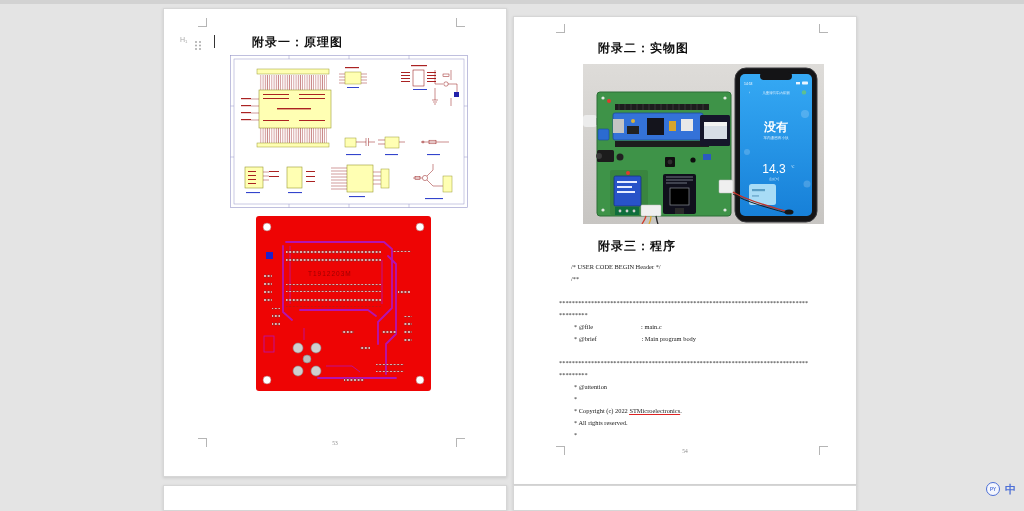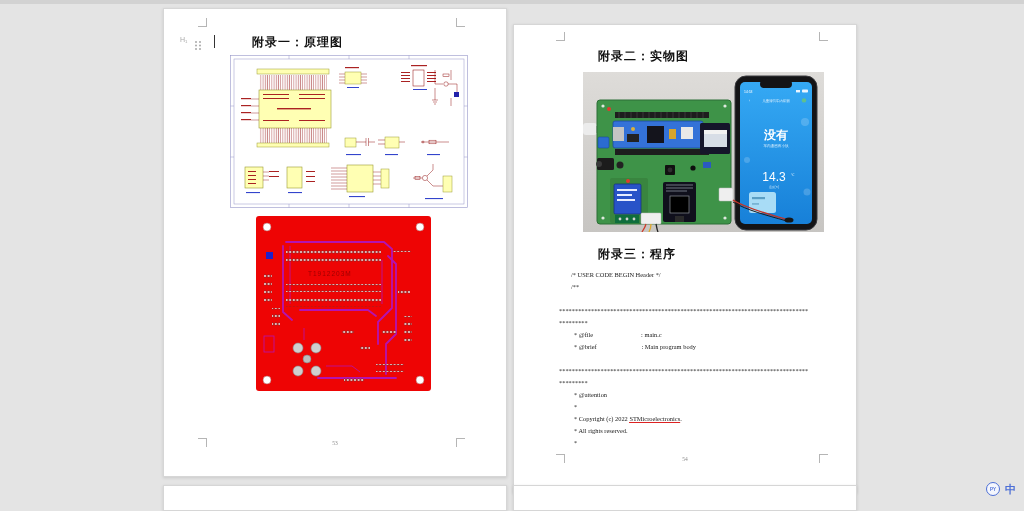--- a/index.html
+++ b/index.html
@@ -6,21 +6,21 @@
   body{
     width:1024px;height:511px;position:relative;overflow:hidden;
     background:#e4e4e4;font-family:"Liberation Sans",sans-serif;
   }
   .topstrip{position:absolute;left:0;top:0;width:1024px;height:4px;background:#d2d2d2;}
   .page{
     position:absolute;background:#ffffff;border:1px solid #d6d6d6;
     box-shadow:0 1px 3px rgba(0,0,0,.12);box-sizing:border-box;
   }
   .page-1{left:163px;top:8px;width:344px;height:469px;}
-  .page-2{left:513px;top:24px;width:344px;height:469px;}
+  .page-2{left:513px;top:16px;width:344px;height:469px;}
   .page-3{left:163px;top:485px;width:344px;height:26px;}
   .page-4{left:513px;top:485px;width:344px;height:26px;}
   .cm{position:absolute;width:8px;height:8px;}
   .cm-tl{border-right:1px solid #b5b5b5;border-bottom:1px solid #b5b5b5;}
   .cm-tr{border-left:1px solid #b5b5b5;border-bottom:1px solid #b5b5b5;}
   .cm-bl{border-right:1px solid #b5b5b5;border-top:1px solid #b5b5b5;}
   .cm-br{border-left:1px solid #b5b5b5;border-top:1px solid #b5b5b5;}
   .hmark{position:absolute;left:16px;top:27px;font-size:7px;color:#a9a9a9;}
   .dhandle{position:absolute;left:30px;top:28px;}
   .caret{position:absolute;left:50px;top:26px;width:1px;height:13px;background:#333;}

